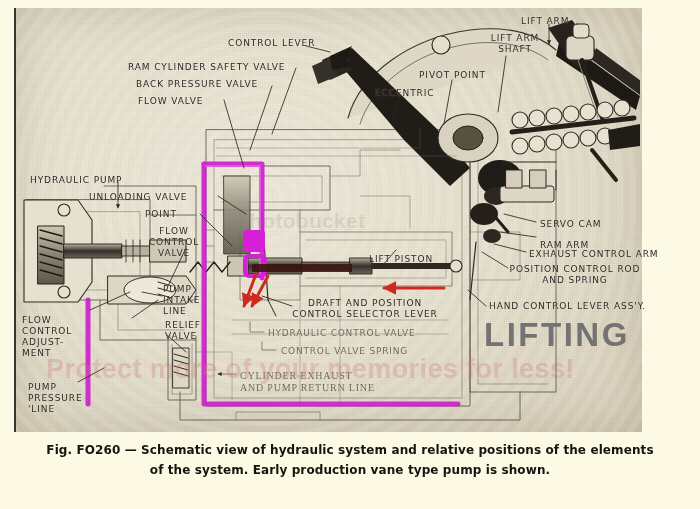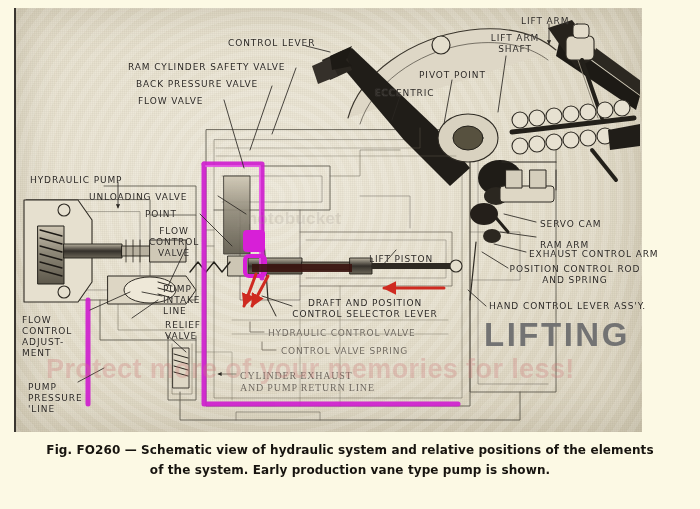--- a/index.html
+++ b/index.html
@@ -51,21 +51,21 @@
   
   #wm-line{
     position:absolute;left:46px;top:354px;width:620px;
     font-family:"Liberation Sans", sans-serif;
     font-size:27px;font-weight:700;letter-spacing:.4px;
     color:rgba(205,120,120,.30);white-space:nowrap;
   }
   #wm-pb{
     position:absolute;left:236px;top:209px;
     font-family:"Liberation Sans", sans-serif;
-    font-size:17px;font-weight:700;letter-spacing:.3px;
+    font-size:21px;font-weight:700;letter-spacing:.3px;
     color:rgba(150,140,130,.20);white-space:nowrap;
   }
 
   
   #caption{
     position:absolute;left:0;top:440px;width:700px;
     text-align:center;color:#17140f;
     font-family:"DejaVu Sans", sans-serif;
     font-size:12px;font-weight:700;line-height:20px;letter-spacing:.1px;
   }

